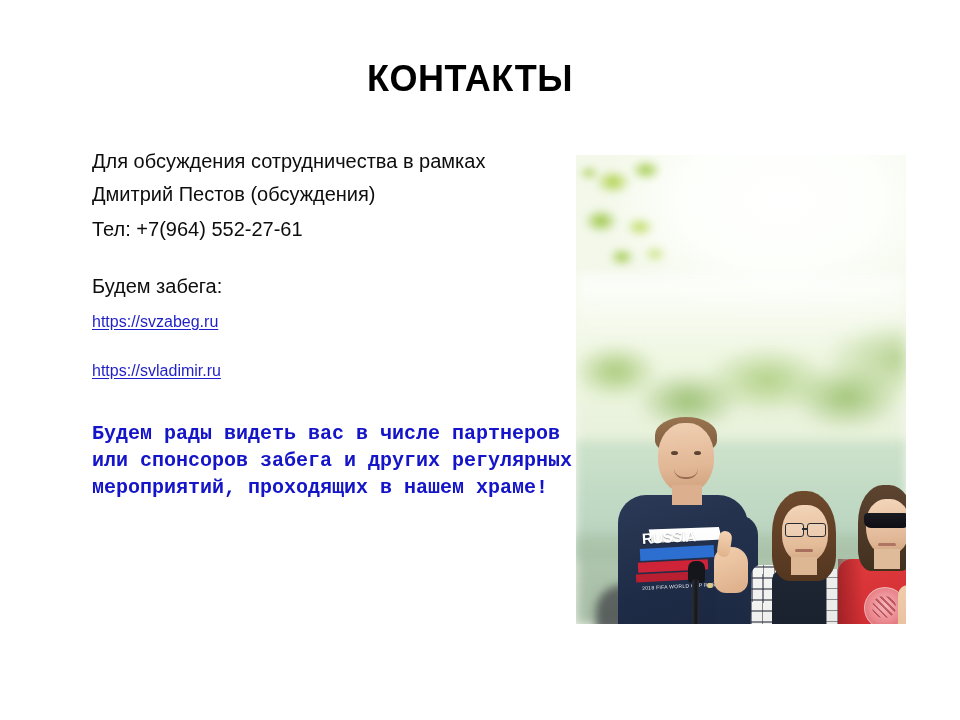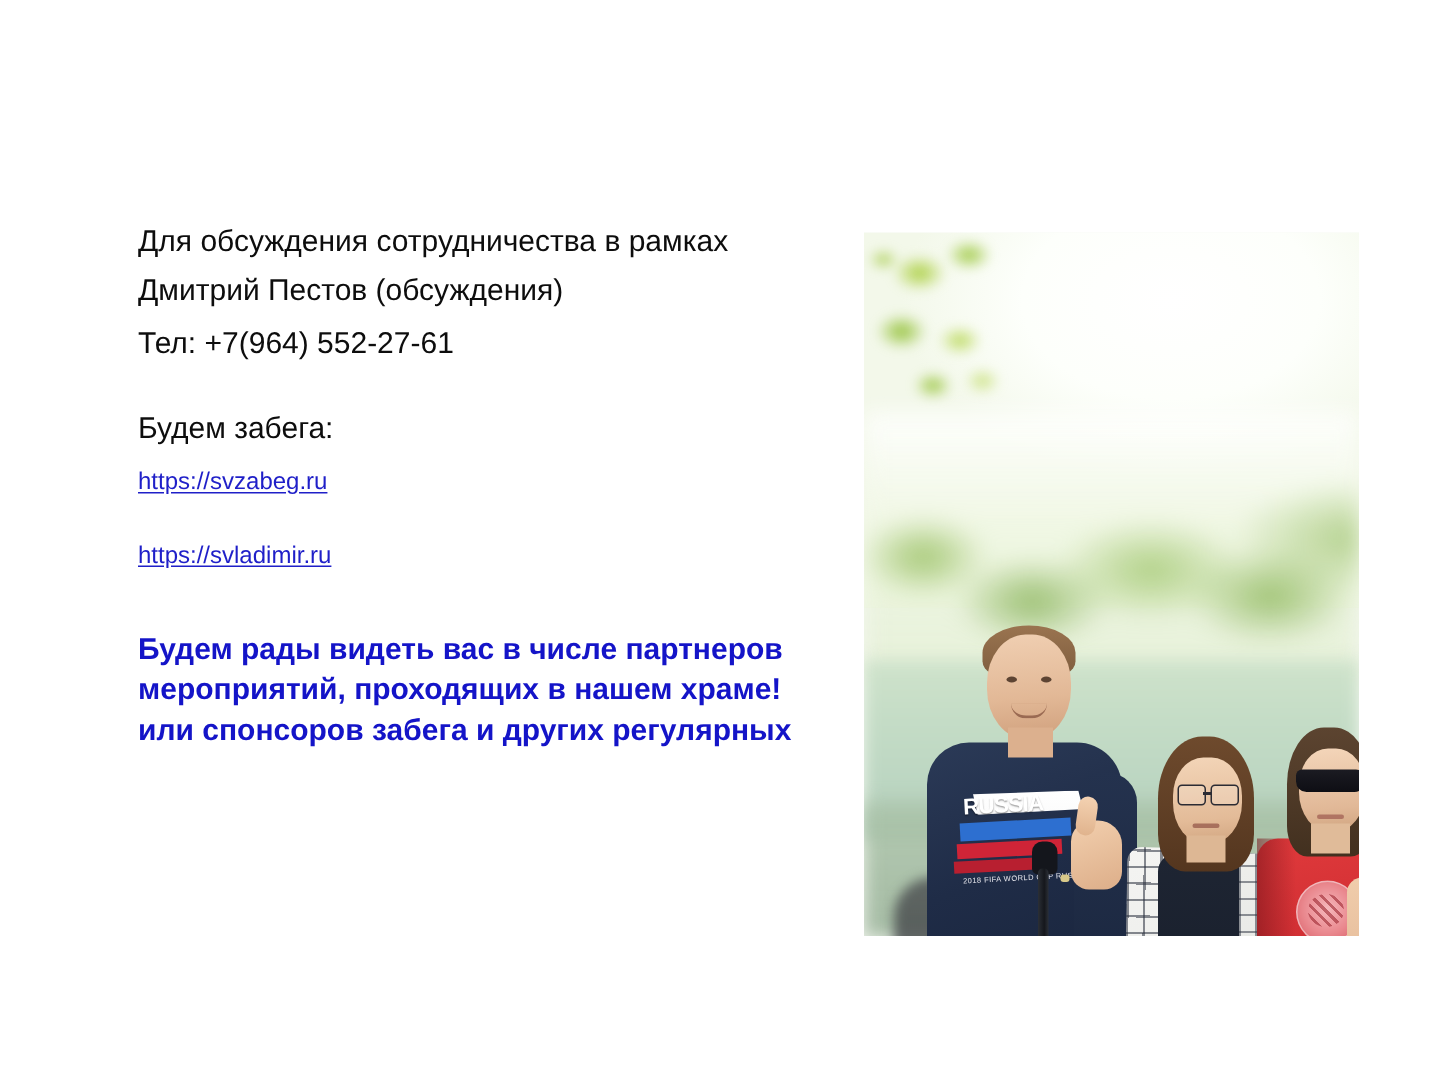--- a/index.html
+++ b/index.html
@@ -69,21 +69,21 @@
   }
 
   .callout {
     margin-top: 2px;
     font-size: 20px;
     line-height: 27px;
     font-weight: bold;
     color: #1414c8;
     width: 490px;
   }
-  .callout div { white-space: nowrap; }
+  .callout div { white-space: nowrap; font-family: Liberation Mono, monospace; }
 
   
   .photo {
     position: absolute;
     left: 576px;
     top: 155px;
     width: 330px;
     height: 469px;
     overflow: hidden;
     background: #f4f7f0;
@@ -318,20 +318,21 @@
     background: linear-gradient(180deg, rgba(70,72,76,.75) 0%, rgba(48,50,54,.8) 100%);
     border-radius: 26px 26px 6px 6px;
     filter: blur(4px);
   }
 </style>
 </head>
 <body>
 
 <div class="slide">
 
+  <div class="slide-title">КОНТАКТЫ</div>
 
   <div class="text-col">
 
     <p class="para tight">Для обсуждения сотрудничества в рамках</p>
 
     <p class="para">Дмитрий  Пестов (обсуждения)</p>
     <p class="para">Тел: +7(964) 552-27-61</p>
 
     <div class="gap-md"></div>
 
@@ -343,22 +344,22 @@
     <div class="gap-md"></div>
 
     <div>
       <a class="link" href="#">https://svladimir.ru</a>
     </div>
 
     <div class="gap-lg"></div>
 
     <div class="callout">
       <div>Будем рады видеть вас в числе партнеров</div>
+      <div>или спонсоров  забега и других регулярных</div>
       <div>мероприятий,  проходящих  в нашем храме!</div>
-      <div>или спонсоров  забега и других регулярных</div>
     </div>
   </div>
 
   <div class="photo" title="Награждение на благотворительном забеге: организатор с микрофоном у стола с кубками и медалями">
 
     <div class="ph-sky"></div>
     <div class="ph-trees"></div>
     <div class="ph-water"></div>
     <div class="ph-bank"></div>
     <div class="ph-leaves"></div>

